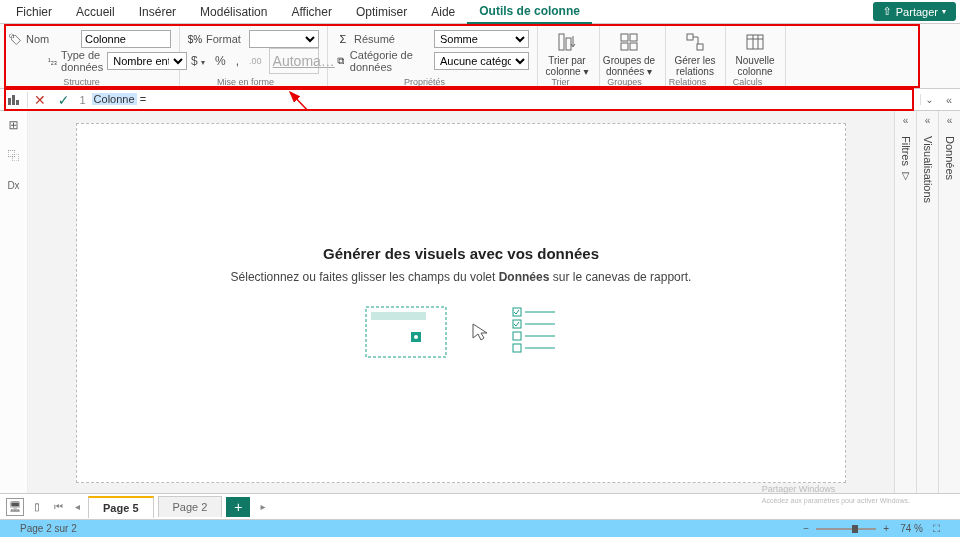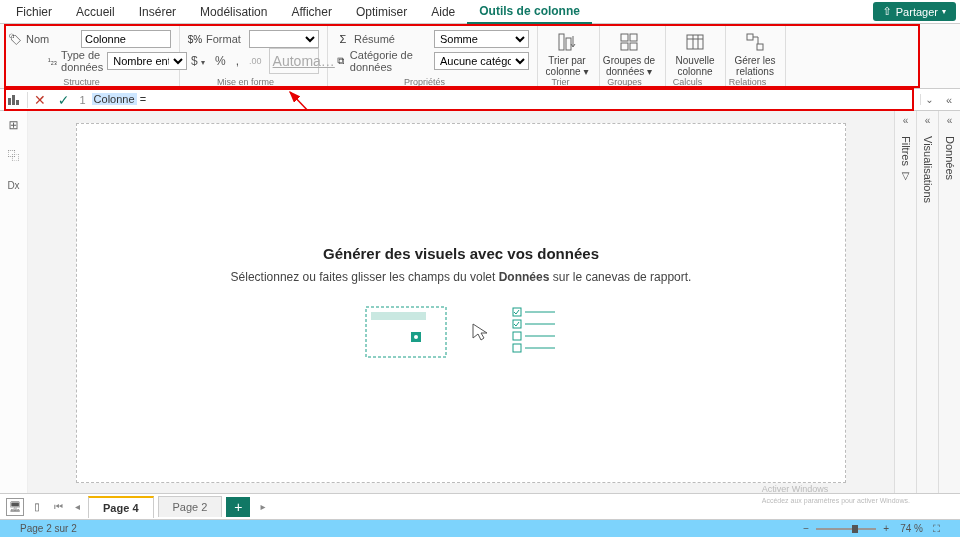--- a/index.html
+++ b/index.html
@@ -173,45 +173,45 @@
       <span class="t1">Groupes de</span>
       <span class="t2">données ▾</span>
     </div>
     <div class="ribbon-group-label">Groupes</div>
   </div>
 
   <div class="ribbon-group" style="width:60px;padding:0;">
     <div class="big-btn">
       <span class="icon">
             <svg width="20" height="20">
+              <rect x="2" y="2" width="6" height="6" fill="none" stroke="#666"></rect>
+              <rect x="12" y="12" width="6" height="6" fill="none" stroke="#666"></rect>
+              <path d="M8 5 h5 v7" fill="none" stroke="#666"></path>
+            </svg>
+          </span>
+      <span class="t1">Gérer les</span>
+      <span class="t2">relations</span>
+    </div>
+    <div class="ribbon-group-label">Relations</div>
+  </div>
+
+  <div class="ribbon-group" style="width:60px;padding:0;">
+    <div class="big-btn">
+      <span class="icon">
+            <svg width="20" height="20">
               <rect x="2" y="3" width="16" height="14" fill="none" stroke="#666"></rect>
               <line x1="2" y1="7" x2="18" y2="7" stroke="#666"></line>
               <line x1="8" y1="3" x2="8" y2="17" stroke="#666"></line>
               <line x1="13" y1="3" x2="13" y2="17" stroke="#666"></line>
             </svg>
           </span>
       <span class="t1">Nouvelle</span>
       <span class="t2">colonne</span>
     </div>
     <div class="ribbon-group-label">Calculs</div>
-  </div>
-
-  <div class="ribbon-group" style="width:60px;padding:0;">
-    <div class="big-btn">
-      <span class="icon">
-            <svg width="20" height="20">
-              <rect x="2" y="2" width="6" height="6" fill="none" stroke="#666"></rect>
-              <rect x="12" y="12" width="6" height="6" fill="none" stroke="#666"></rect>
-              <path d="M8 5 h5 v7" fill="none" stroke="#666"></path>
-            </svg>
-          </span>
-      <span class="t1">Gérer les</span>
-      <span class="t2">relations</span>
-    </div>
-    <div class="ribbon-group-label">Relations</div>
   </div>
 </div>
 <div class="red-box-ribbon"></div>
 </div>
 
 <div class="formula-area">
   <div style="width:28px; border-right:1px solid #ddd; text-align:center;">
     <svg width="14" height="14">
         <rect x="1" y="6" width="3" height="7" fill="#666"></rect>
         <rect x="5" y="3" width="3" height="10" fill="#666"></rect>
@@ -291,30 +291,30 @@
       <span class="vlabel">Visualisations</span>
     </div>
     <div class="right-rail">
       <span class="collapse">«</span>
       <span class="vlabel">Données</span>
     </div>
   </div>
 </div>
 
 <div class="watermark">
-  <div>Activer Windows</div>
+  <div>Partager Windows</div>
   <div style="font-size:7px;">Accédez aux paramètres pour activer Windows.</div>
 </div>
 
 <div class="page-tabs-bar">
   <span class="dev-icon">🖥</span>
   <span class="dev-icon" style="border:none;">▯</span>
   <span class="nav-arrow">⏮</span>
   <span class="nav-arrow">◂</span>
-  <div class="page-tab active">Page 4</div>
+  <div class="page-tab active">Page 5</div>
   <div class="page-tab inactive">Page 2</div>
   <div class="add-page">+</div>
   <span class="nav-arrow" style="margin-left:2px;">▸</span>
 </div>
 
 <div class="status-bar">
   <span>Page 2 sur 2</span>
   <span class="spacer"></span>
   <div class="zoom-ctl">
     <span class="zoom-btn">−</span>

